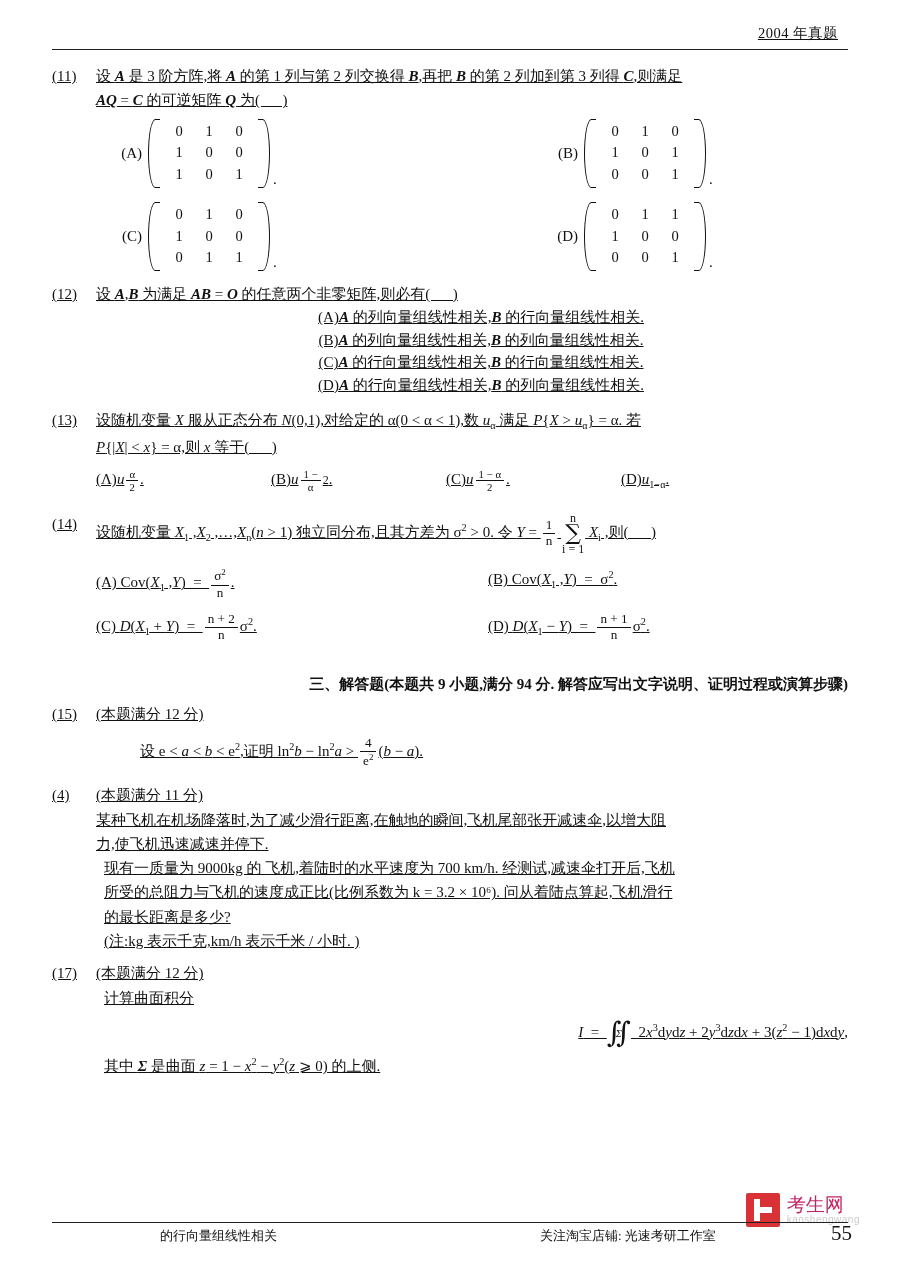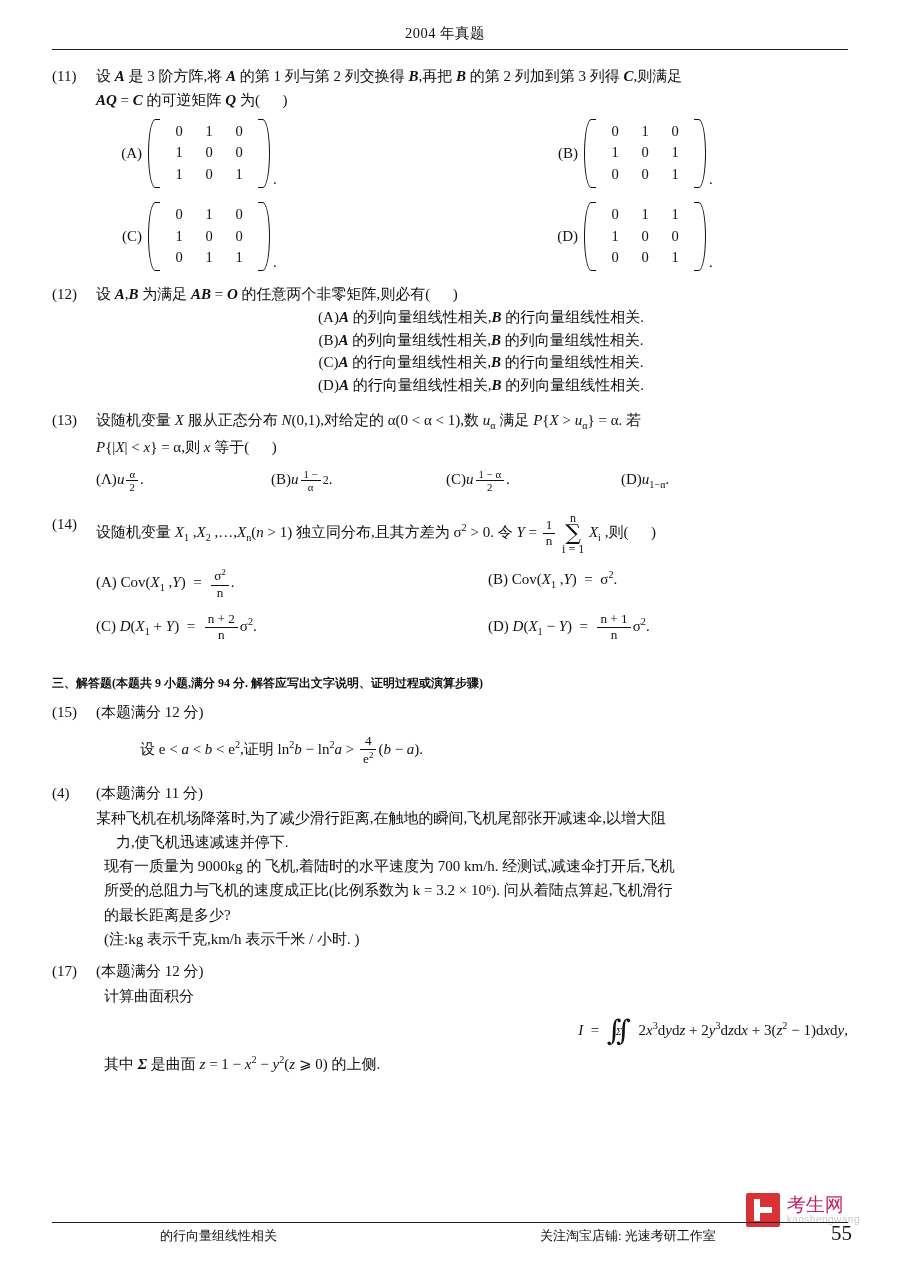--- a/index.html
+++ b/index.html
@@ -9,31 +9,32 @@
     color:#111;
     position:relative;
     overflow:hidden;
   }
   .page{
     position:relative;width:900px;height:1273px;box-sizing:border-box;
     padding:18px 52px 0 52px;
   }
   
   .hdr{
-    text-align:center;font-size:14.5px;padding-right:10px;padding-top:6px;
+    text-align:right;font-size:14.5px;padding-right:10px;padding-top:6px;
     letter-spacing:.5px;
+    text-decoration:underline;
   }
   .hdr-rule{
     border-bottom:1.2px solid #222;margin:6px 0 14px 0;
   }
   .ftr-rule{
     border-top:1.2px solid #222;margin-top:8px;
   }
   
-  .blk{font-size:15px;line-height:1.62;margin:0 0 2px 0;}
+  .blk{font-size:15px;line-height:1.62;margin:0 0 2px 0;text-decoration:underline;}
   .row{display:flex;align-items:flex-start;}
   .num{width:44px;flex:0 0 44px;text-align:left;}
   .body{flex:1;}
   .ind{margin-left:44px;}
   .ind2{margin-left:66px;}
   b,.bi{font-style:italic;font-weight:bold;}
   i,.it{font-style:italic;}
   .sm{font-size:12px;}
   sup{font-size:.68em;vertical-align:super;}
   sub{font-size:.68em;vertical-align:sub;}
@@ -58,21 +59,21 @@
   .choices > div{font-size:15px;}
   .c4 > div{width:175px;}
   .c2 > div{width:392px;}
   
   .frac{display:inline-block;vertical-align:middle;text-align:center;font-size:.88em;line-height:1.12;margin:0 2px;}
   .frac .n{display:block;border-bottom:1.1px solid #111;padding:0 3px;}
   .frac .d{display:block;padding:0 3px;}
   .frac.sm2{font-size:.72em;}
   .sumop{display:inline-block;text-align:center;font-size:.7em;line-height:1;vertical-align:middle;margin:0 1px;}
   .sumop .big{font-size:2.1em;line-height:.85;display:block;font-family:"DejaVu Serif",serif;}
-  .secthead{font-weight:bold;font-size:12px;margin:30px 0 8px 0;}
+  .secthead{font-weight:bold;font-size:15px;margin:30px 0 8px 0;text-align:right;}
   .centered{text-align:right;margin:10px 0;font-size:15px;}
   .iint{display:inline-block;position:relative;font-size:1.9em;line-height:.7;vertical-align:middle;font-family:"DejaVu Serif",serif;}
   .iint .lbl{position:absolute;left:50%;transform:translateX(-50%);top:1.02em;font-size:.3em;font-style:italic;}
   
   .footer{
     position:absolute;left:0;bottom:16px;width:900px;
     font-size:13px;
   }
   .footer-inner{position:relative;height:34px;}
   .f-left{position:absolute;left:160px;top:4px;}
@@ -316,21 +317,21 @@
         <span class="frac"><span class="n">4</span><span class="d">e<sup>2</sup></span></span>(<span class="it">b</span> − <span class="it">a</span>).
       </div>
     </div>
   </div>
 
   <div class="row blk" style="margin-top:14px;">
     <div class="num">(4)</div>
     <div class="body">
       <div>(本题满分 11 分)</div>
       <div style="margin-left:0;">某种飞机在机场降落时,为了减少滑行距离,在触地的瞬间,飞机尾部张开减速伞,以增大阻</div>
-      <div style="margin-left:20px;">力,使飞机迅速减速并停下.</div>
+      <div style="margin-left:0;">力,使飞机迅速减速并停下.</div>
       <div style="margin-left:8px;">现有一质量为 9000kg 的 飞机,着陆时的水平速度为 700 km/h. 经测试,减速伞打开后,飞机</div>
       <div style="margin-left:8px;">所受的总阻力与飞机的速度成正比(比例系数为 k = 3.2 × 10⁶). 问从着陆点算起,飞机滑行</div>
       <div style="margin-left:8px;">的最长距离是多少?</div>
       <div style="margin-left:8px;">(注:kg 表示千克,km/h 表示千米 / 小时. )</div>
     </div>
   </div>
 
   <div class="row blk" style="margin-top:8px;">
     <div class="num">(17)</div>
     <div class="body">

